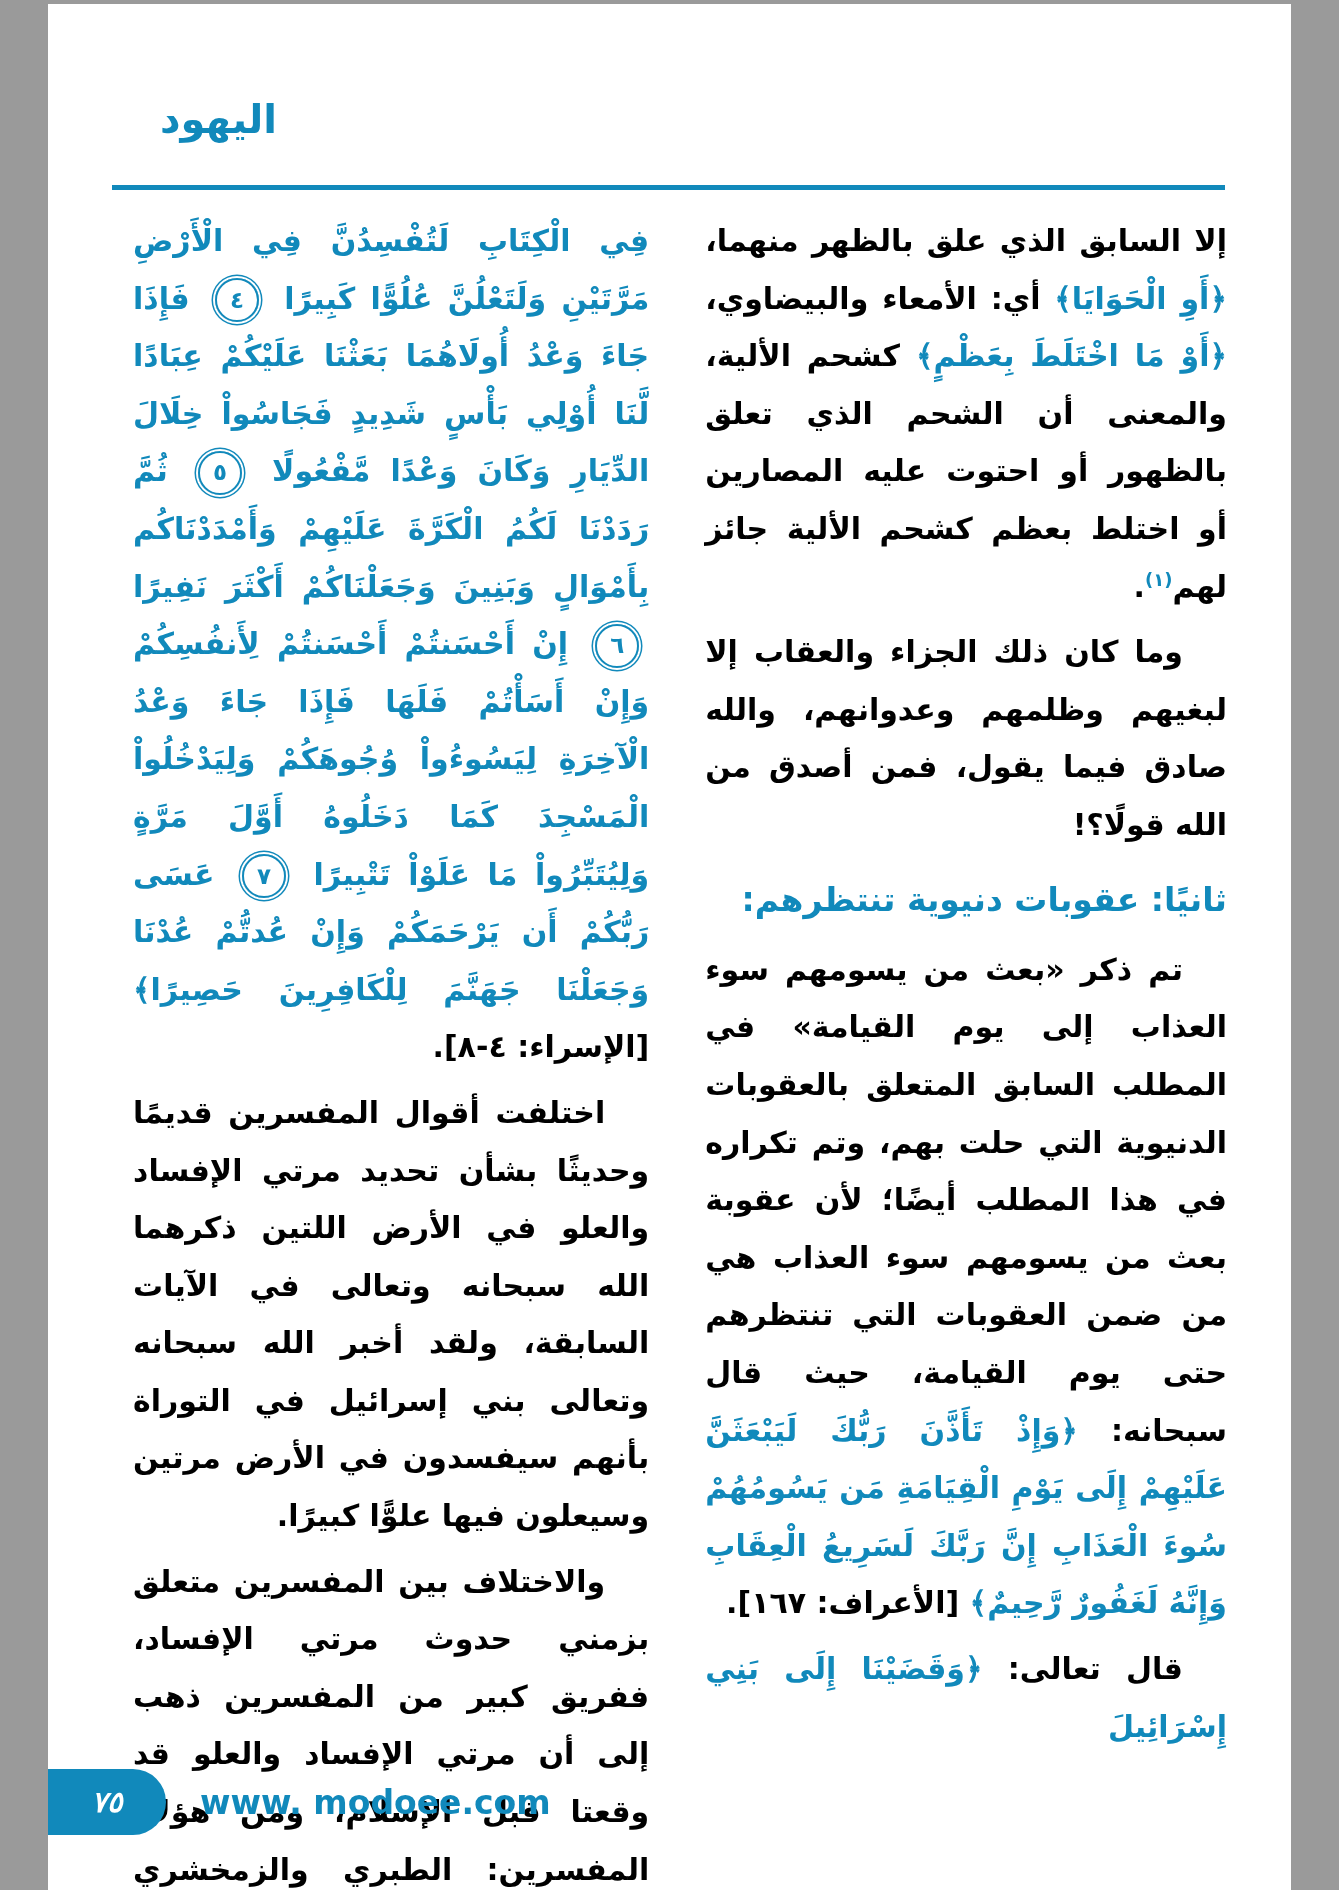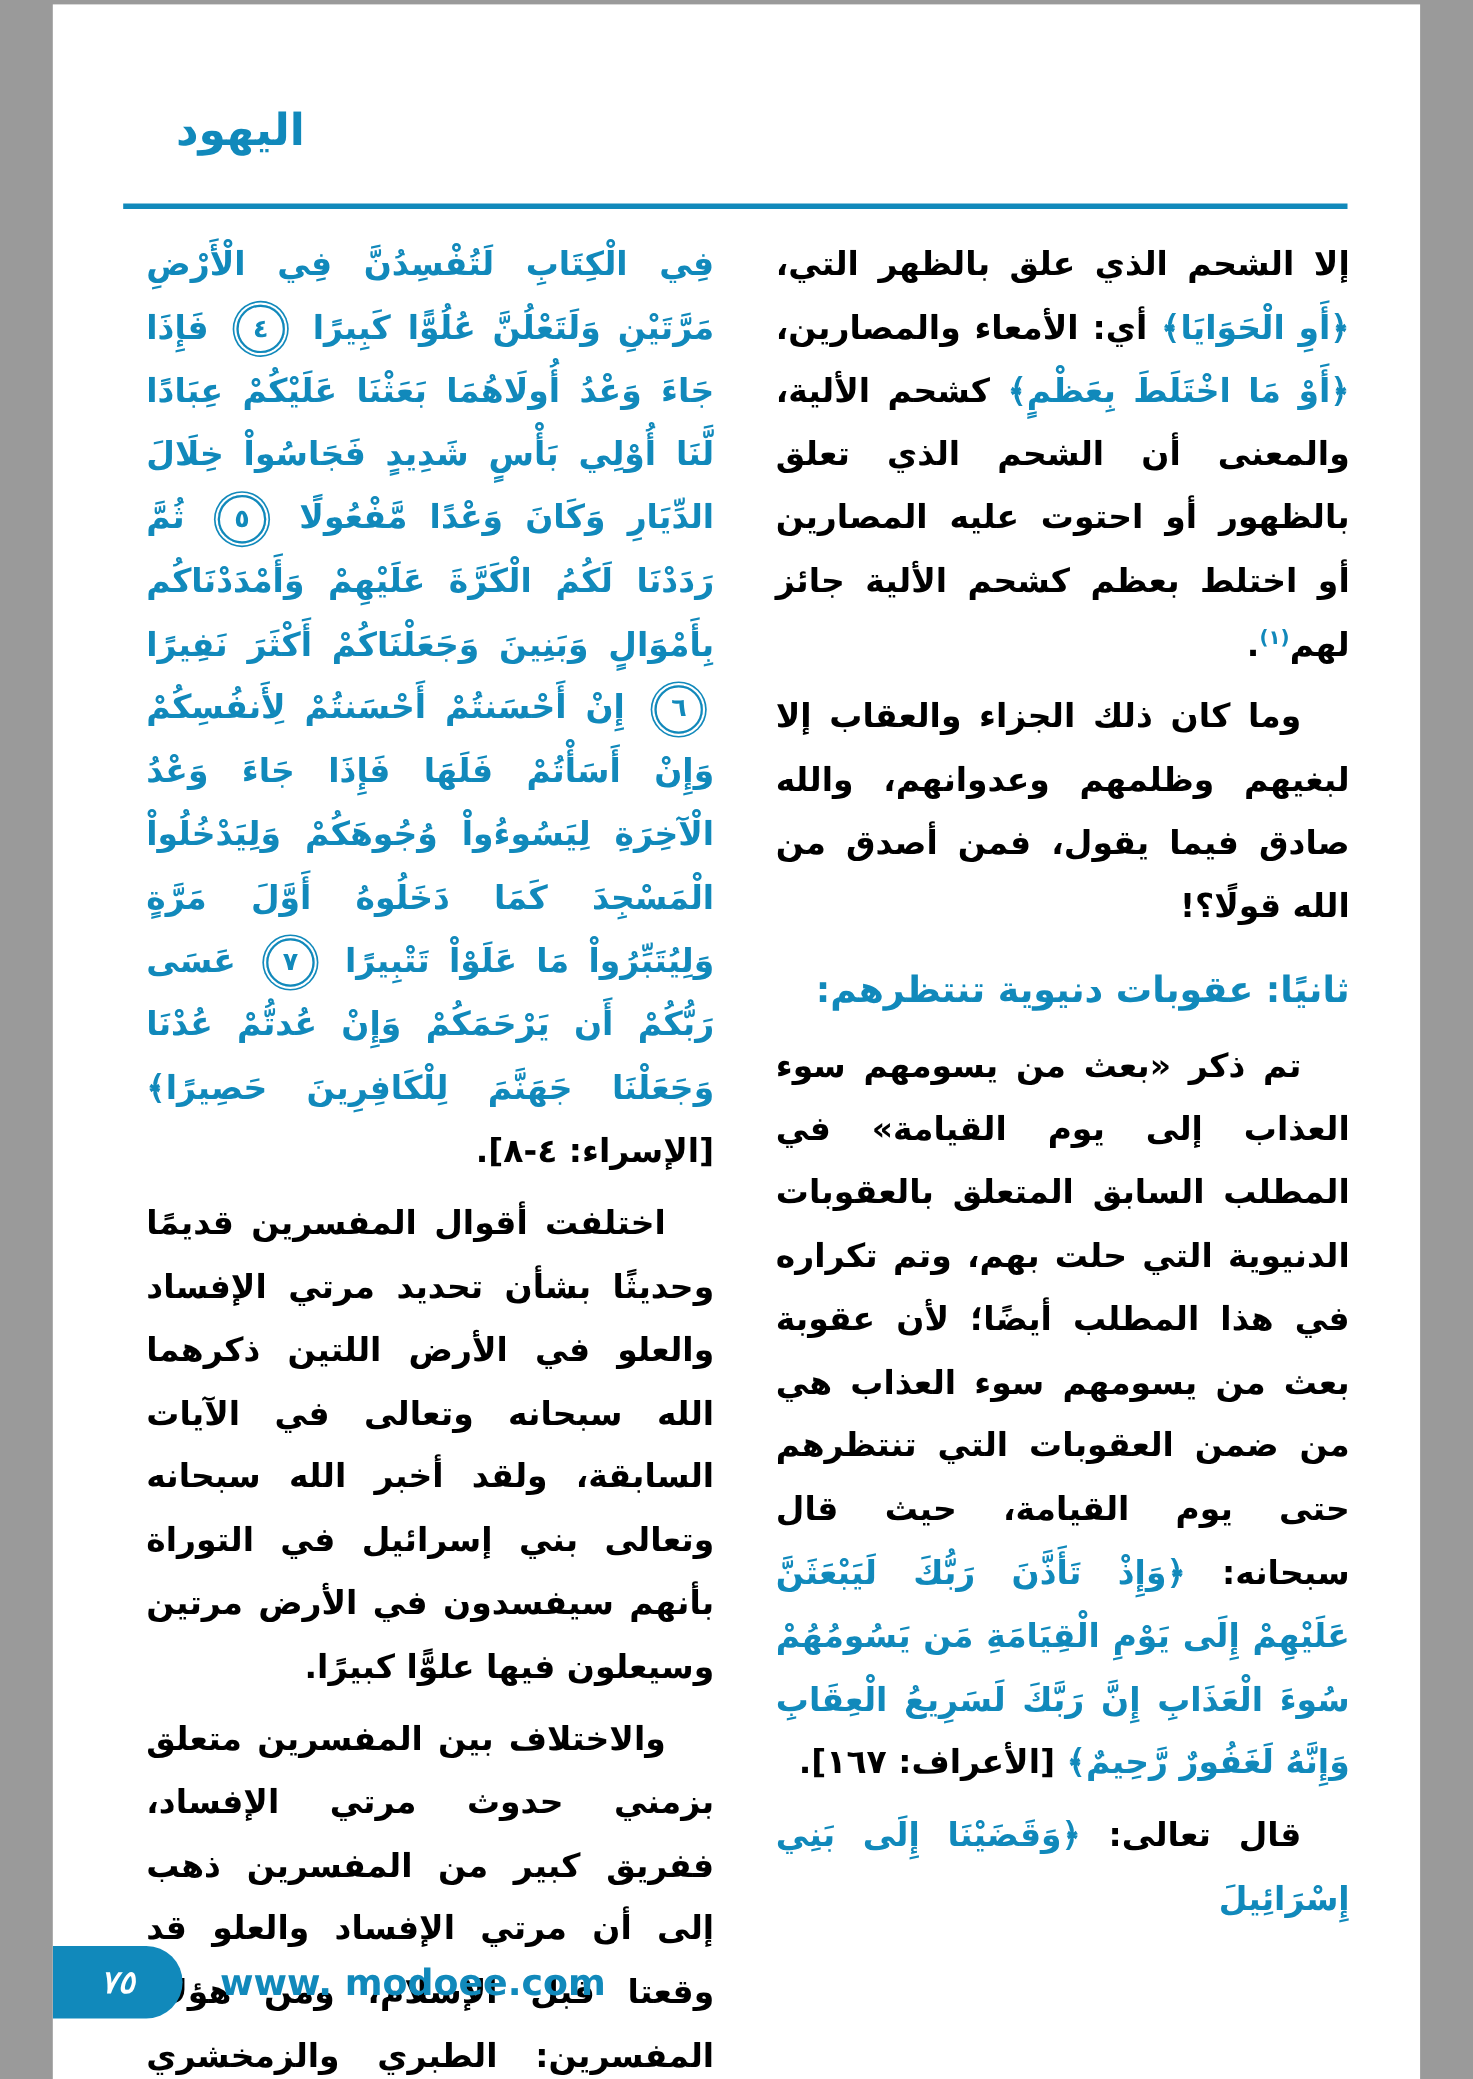--- a/index.html
+++ b/index.html
@@ -77,21 +77,21 @@
 <body>
 
 <div class="page" style="--accent: #1189bb;">
 
   <div class="header-title">اليهود</div>
   <div class="header-rule"></div>
 
   <div class="content">
 
     <div class="col col-first">
-      <p><span>إلا الشحم الذي علق بالظهر التي، </span><span class="quran">﴿أَوِ الْحَوَايَا﴾</span><span> أي: الأمعاء والمصارين، </span><span class="quran">﴿أَوْ مَا اخْتَلَطَ بِعَظْمٍ﴾</span><span> كشحم الألية، والمعنى أن الشحم الذي تعلق بالظهور أو احتوت عليه المصارين أو اختلط بعظم كشحم الألية جائز لهم</span><span class="fnref">(١)</span><span>.</span></p>
+      <p><span>إلا السابق الذي علق بالظهر منهما، </span><span class="quran">﴿أَوِ الْحَوَايَا﴾</span><span> أي: الأمعاء والبيضاوي، </span><span class="quran">﴿أَوْ مَا اخْتَلَطَ بِعَظْمٍ﴾</span><span> كشحم الألية، والمعنى أن الشحم الذي تعلق بالظهور أو احتوت عليه المصارين أو اختلط بعظم كشحم الألية جائز لهم</span><span class="fnref">(١)</span><span>.</span></p>
       <p class="indent"><span>وما كان ذلك الجزاء والعقاب إلا لبغيهم وظلمهم وعدوانهم، والله صادق فيما يقول، فمن أصدق من الله قولًا؟!</span></p>
       <p class="h2"><span>ثانيًا: عقوبات دنيوية تنتظرهم:</span></p>
       <p class="indent"><span>تم ذكر «بعث من يسومهم سوء العذاب إلى يوم القيامة» في المطلب السابق المتعلق بالعقوبات الدنيوية التي حلت بهم، وتم تكراره في هذا المطلب أيضًا؛ لأن عقوبة بعث من يسومهم سوء العذاب هي من ضمن العقوبات التي تنتظرهم حتى يوم القيامة، حيث قال سبحانه: </span><span class="quran">﴿وَإِذْ تَأَذَّنَ رَبُّكَ لَيَبْعَثَنَّ عَلَيْهِمْ إِلَى يَوْمِ الْقِيَامَةِ مَن يَسُومُهُمْ سُوءَ الْعَذَابِ إِنَّ رَبَّكَ لَسَرِيعُ الْعِقَابِ وَإِنَّهُ لَغَفُورٌ رَّحِيمٌ﴾</span><span> [الأعراف: ١٦٧].</span></p>
       <p class="indent"><span>قال تعالى: </span><span class="quran">﴿وَقَضَيْنَا إِلَى بَنِي إِسْرَائِيلَ</span></p>
 
     </div>
 
     <div class="col col-second">
       <p><span class="quran">فِي الْكِتَابِ لَتُفْسِدُنَّ فِي الْأَرْضِ مَرَّتَيْنِ وَلَتَعْلُنَّ عُلُوًّا كَبِيرًا </span><span class="ayah">٤</span><span class="quran"> فَإِذَا جَاءَ وَعْدُ أُولَاهُمَا بَعَثْنَا عَلَيْكُمْ عِبَادًا لَّنَا أُوْلِي بَأْسٍ شَدِيدٍ فَجَاسُواْ خِلَالَ الدِّيَارِ وَكَانَ وَعْدًا مَّفْعُولًا </span><span class="ayah">٥</span><span class="quran"> ثُمَّ رَدَدْنَا لَكُمُ الْكَرَّةَ عَلَيْهِمْ وَأَمْدَدْنَاكُم بِأَمْوَالٍ وَبَنِينَ وَجَعَلْنَاكُمْ أَكْثَرَ نَفِيرًا </span><span class="ayah">٦</span><span class="quran"> إِنْ أَحْسَنتُمْ أَحْسَنتُمْ لِأَنفُسِكُمْ وَإِنْ أَسَأْتُمْ فَلَهَا فَإِذَا جَاءَ وَعْدُ الْآخِرَةِ لِيَسُوءُواْ وُجُوهَكُمْ وَلِيَدْخُلُواْ الْمَسْجِدَ كَمَا دَخَلُوهُ أَوَّلَ مَرَّةٍ وَلِيُتَبِّرُواْ مَا عَلَوْاْ تَتْبِيرًا </span><span class="ayah">٧</span><span class="quran"> عَسَى رَبُّكُمْ أَن يَرْحَمَكُمْ وَإِنْ عُدتُّمْ عُدْنَا وَجَعَلْنَا جَهَنَّمَ لِلْكَافِرِينَ حَصِيرًا﴾</span><span> [الإسراء: ٤-٨].</span></p>
       <p class="indent"><span>اختلفت أقوال المفسرين قديمًا وحديثًا بشأن تحديد مرتي الإفساد والعلو في الأرض اللتين ذكرهما الله سبحانه وتعالى في الآيات السابقة، ولقد أخبر الله سبحانه وتعالى بني إسرائيل في التوراة بأنهم سيفسدون في الأرض مرتين وسيعلون فيها علوًّا كبيرًا.</span></p>

